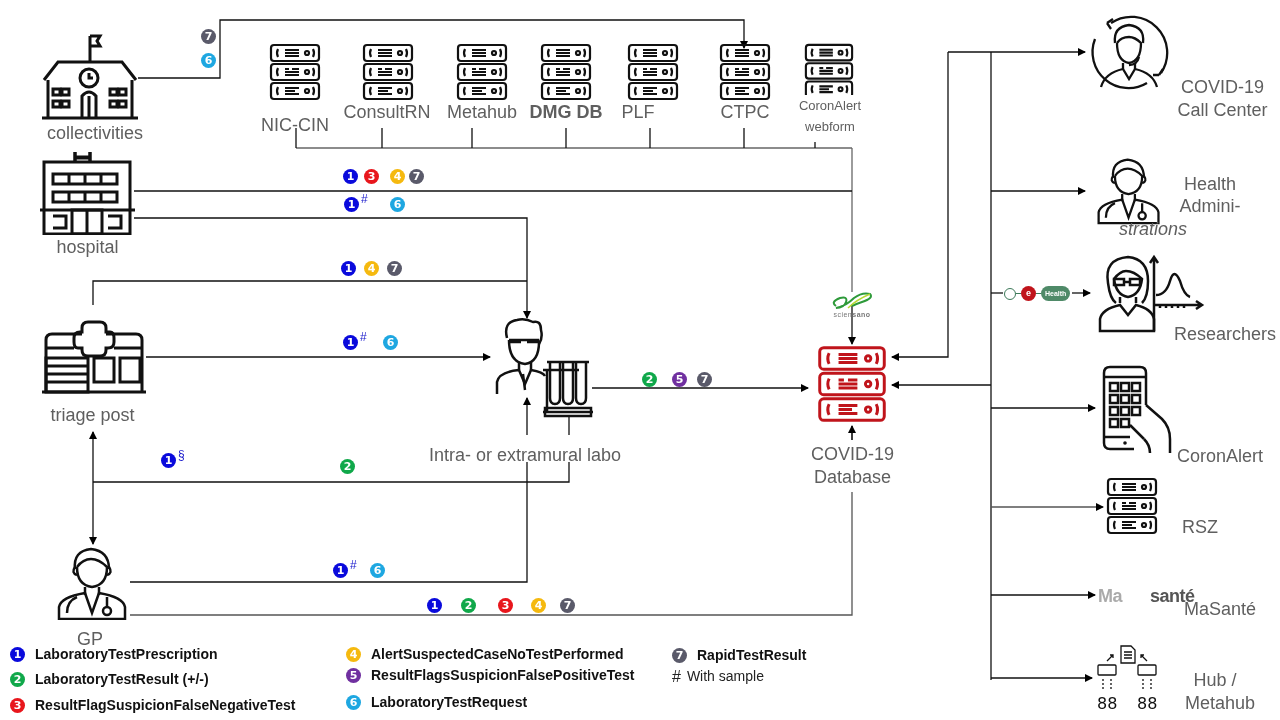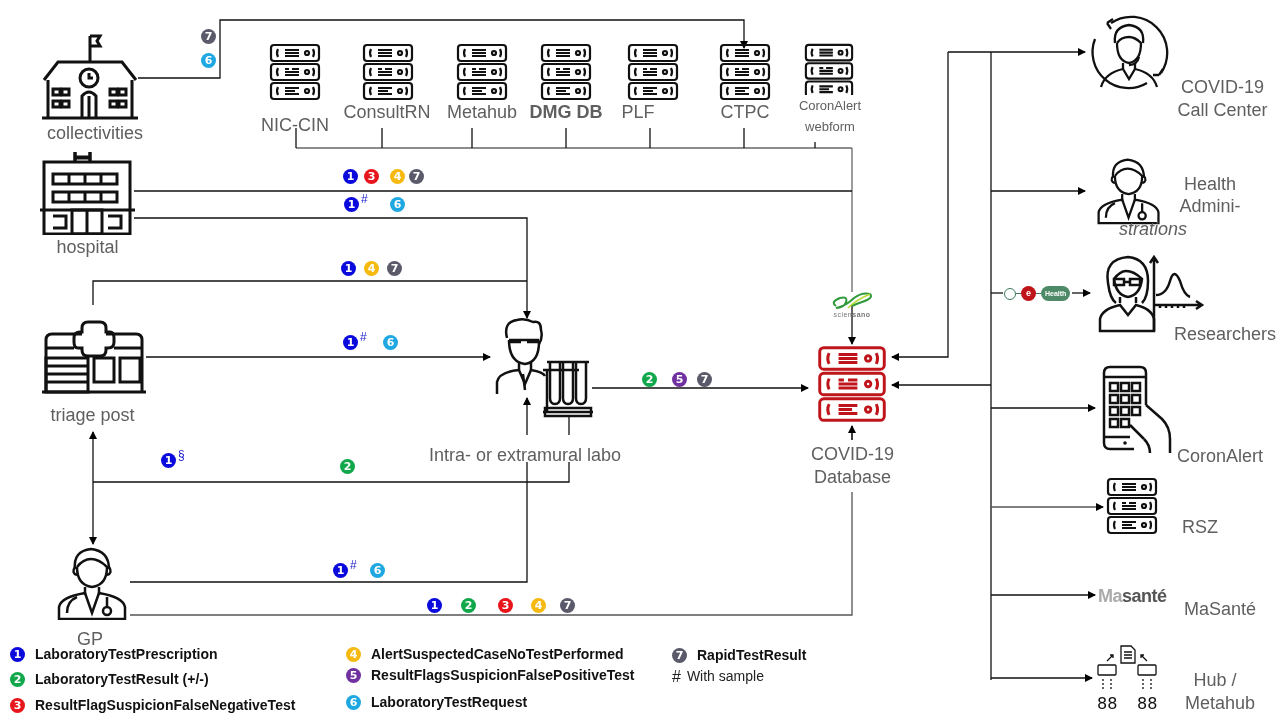--- a/index.html
+++ b/index.html
@@ -15,21 +15,21 @@
   .legend-note{position:absolute;font-size:14px;color:#222;}
   .legend-note .hash{font-size:16px;vertical-align:top;margin-right:6px;}
   .ico{position:absolute;}
   .ehealth{position:absolute;display:flex;align-items:center;}
   .ehealth .c1{width:10px;height:10px;border:1.5px solid #3d7a5a;border-radius:50%;}
   .ehealth .dash{width:5px;height:1.5px;background:#3d7a5a;}
   .ehealth .c2{width:15px;height:15px;border-radius:50%;background:#c0141b;color:#fff;font-size:9px;font-weight:bold;text-align:center;line-height:15px;}
   .ehealth .c3{padding:0 4px;height:15px;border-radius:8px;background:#4f8a68;color:#fff;font-size:7px;font-weight:bold;line-height:15px;}
   .masante{position:absolute;font-size:18px;font-weight:bold;letter-spacing:-0.5px;}
   .masante .ma{color:#aaa;}
-  .masante .sante{color:#555;}
+  .masante .sante{color:#555;padding-left:28px;}
   .scien{position:absolute;text-align:center;font-size:7px;color:#777;letter-spacing:0.5px;}
 </style>
 </head>
 <body>
 
 <svg id="lines" width="1280" height="720">
   <defs>
     <marker id="arr" markerWidth="8" markerHeight="8" refX="7" refY="4" orient="auto" markerUnits="userSpaceOnUse">
       <path d="M0,0 L8,4 L0,8 z" fill="#000"></path>
     </marker>

